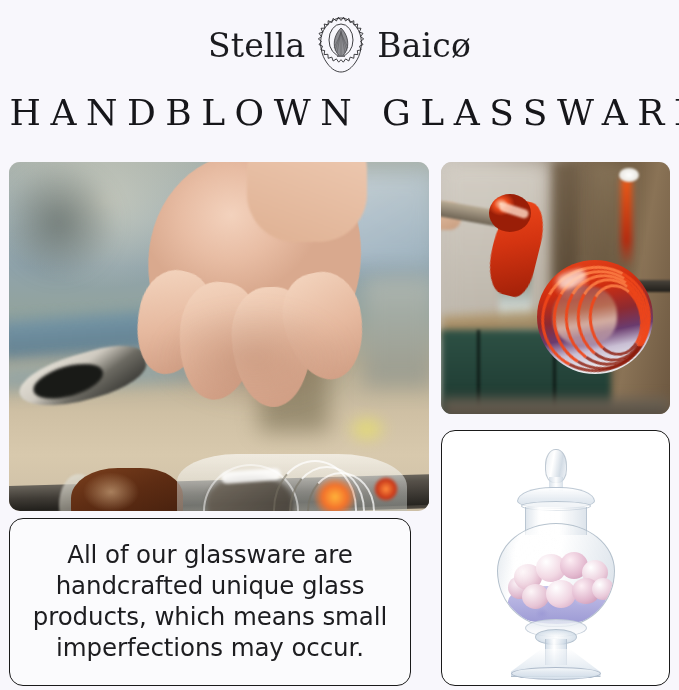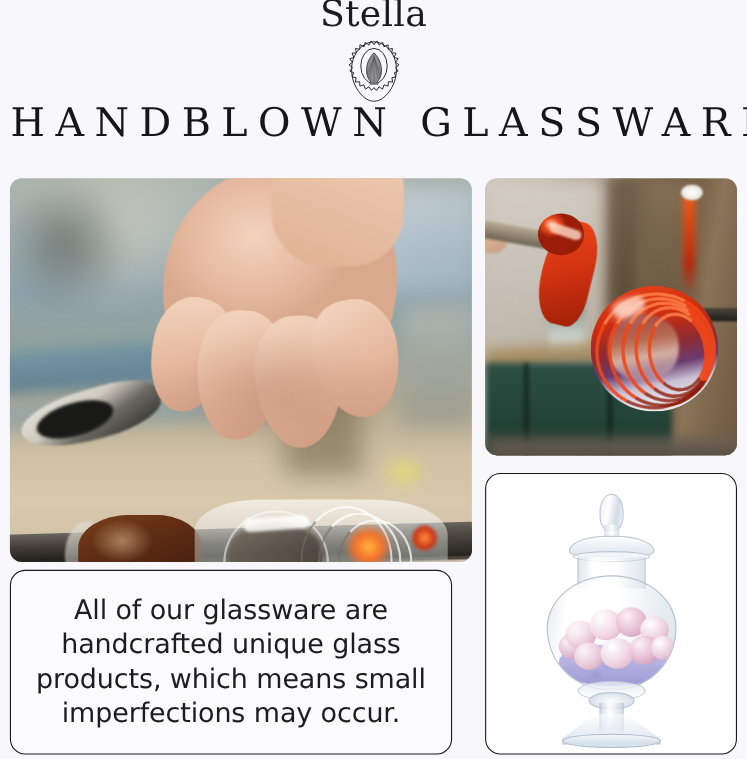--- a/index.html
+++ b/index.html
@@ -18,21 +18,20 @@
   
   #brand-bar {
     position: absolute;
     left: 0; top: 14px;
     width: 679px;
     height: 62px;
     display: flex;
     align-items: center;
     justify-content: center;
     gap: 6px;
-    flex-direction: column;
   }
   .brand-word {
     font-family: "DejaVu Serif", "Liberation Serif", serif;
     font-size: 33px;
     font-weight: 400;
     color: #1b1b1f;
     letter-spacing: 0.2px;
     line-height: 1;
   }
   #brand-emblem {
@@ -619,20 +618,21 @@
           <path d="M30 16 L34 38"></path>
         <path d="M30 17 L24 36"></path>
           <path d="M30 17 L36 36"></path>
           <path d="M30 18 L23 33"></path>
         <path d="M30 18 L37 33"></path>
       </g>
       <path d="M26 40 h8 v2 h-8 z" fill="#6f6f74"></path>
     </g>
   </svg>
 
+  <span class="brand-word">Baicø</span>
 </div>
 
 <div id="headline">HANDBLOWN GLASSWARE</div>
 
 <div class="photo-card" id="photo-blowing">
   <div class="ph-layer" id="blow-bg"></div>
   <div class="ph-layer" id="blow-bg-dark-left"></div>
   <div class="ph-layer" id="blow-bg-blue-bar"></div>
   <div class="ph-layer" id="blow-bg-blue-bar2"></div>
   <div class="ph-layer" id="blow-bg-wood"></div>

